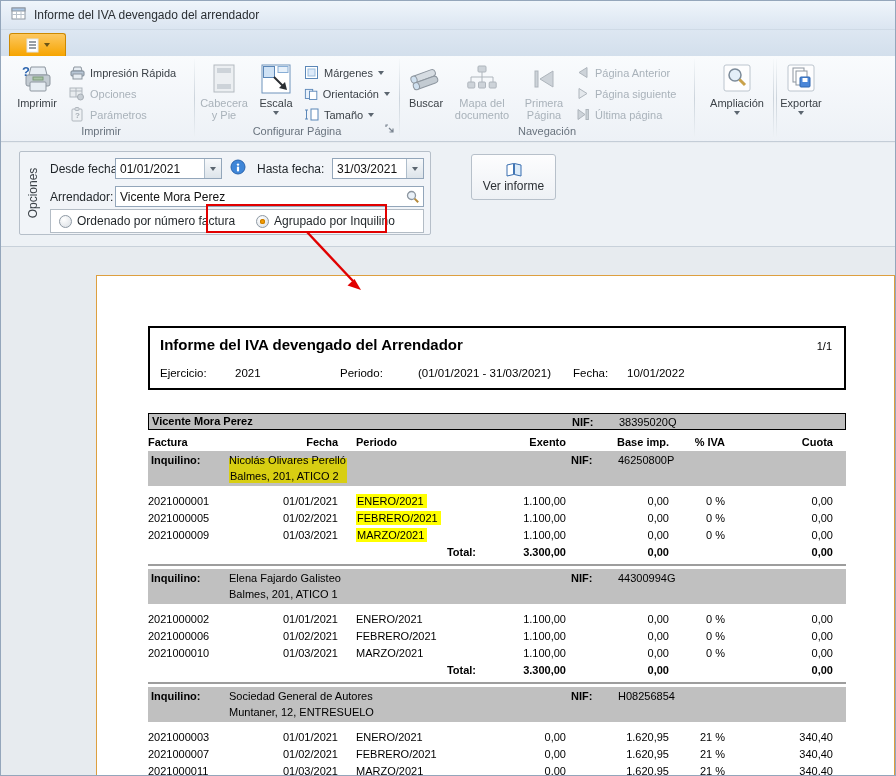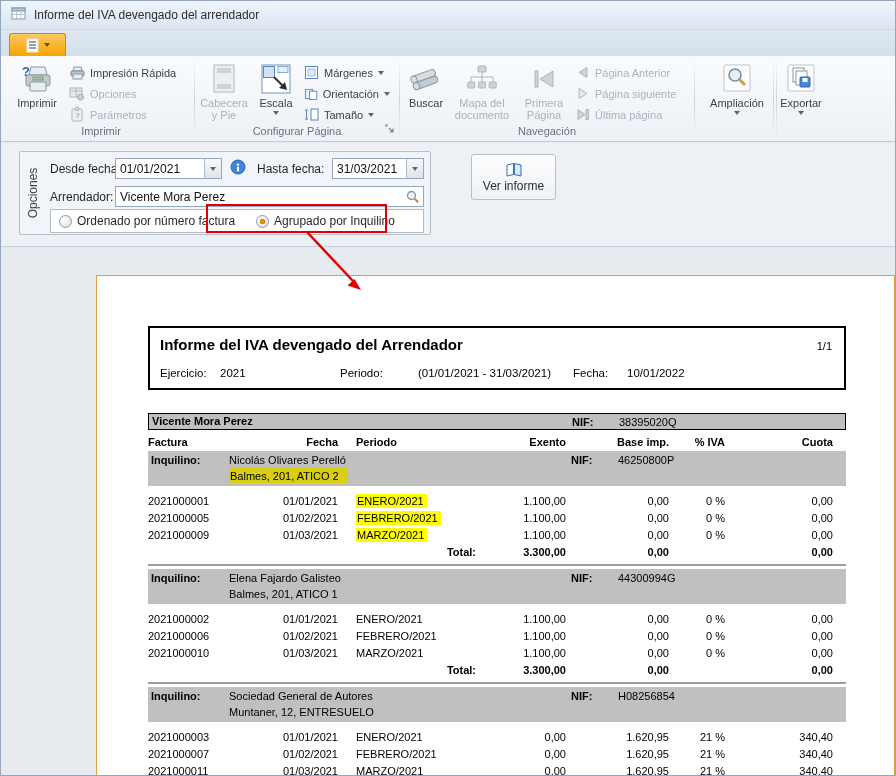--- a/index.html
+++ b/index.html
@@ -90,21 +90,21 @@
   .tenantbar { position:relative; background:#c0c0c0; padding:1px 0 2px 0; margin-bottom:6px; }
   .tline1 { position:relative; height:16px; line-height:16px; }
   .tname { position:absolute; left:81px; top:0; }
   .tinql { position:absolute; left:3px; top:0; font-weight:bold; }
   .tline2 { height:16px; line-height:16px; padding-left:81px; }
   .drow { height:17px; }
   .trowt { height:17px; font-weight:bold; }
   .totlbl { text-align:right; padding-right:10px; }
   .gsep { border-top:2px solid #9d9d9d; margin:4px 0 3px 0; }
   .hl-y { background:#ffff00; padding:1px 3px 1px 1px; }
-  .hl-o { background:#d8ce12; padding:2px 8px 1px 1px; }
+  .hl-o { background:#d8ce12; padding:12px 8px 1px 1px; }
   .pcell { padding-left:0; }
 </style>
 </head>
 <body>
 
 <div class="titlebar">
   <span>
     <svg width="15" height="15" viewBox="0 0 15 15">
         <rect x="1" y="2" width="13" height="11" fill="#fff" stroke="#8d96a0"></rect>
         <rect x="1" y="2" width="13" height="3" fill="#a9c5e4" stroke="#8d96a0"></rect>
@@ -414,21 +414,21 @@
 </svg>
 
 <div class="preview">
   <div class="page">
 
     <div class="hdrbox">
       <span class="r-title">Informe del IVA devengado del Arrendador</span>
       <span class="r-page">1/1</span>
       <div class="hdr2">
         <span class="b" style="left:10px">Ejercicio:</span>
-        <span style="left:70px">2021</span>
+        <span style="left:85px">2021</span>
         <span class="b" style="left:190px">Periodo:</span>
         <span style="left:268px">(01/01/2021 - 31/03/2021)</span>
         <span class="b" style="left:423px">Fecha:</span>
         <span style="left:477px">10/01/2022</span>
       </div>
     </div>
 
     <div class="rtable">
       <div class="landlordbar">
         <span>Vicente Mora Perez</span>

